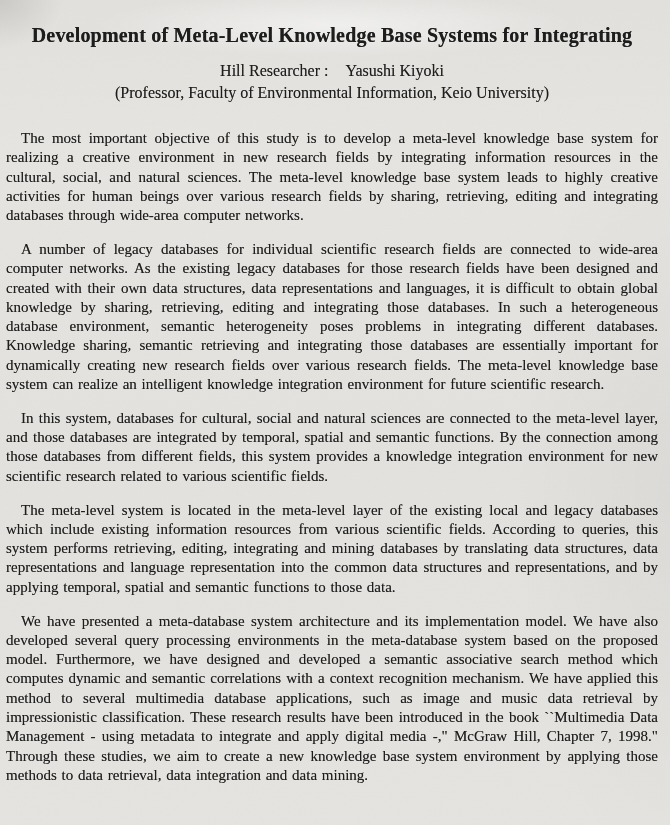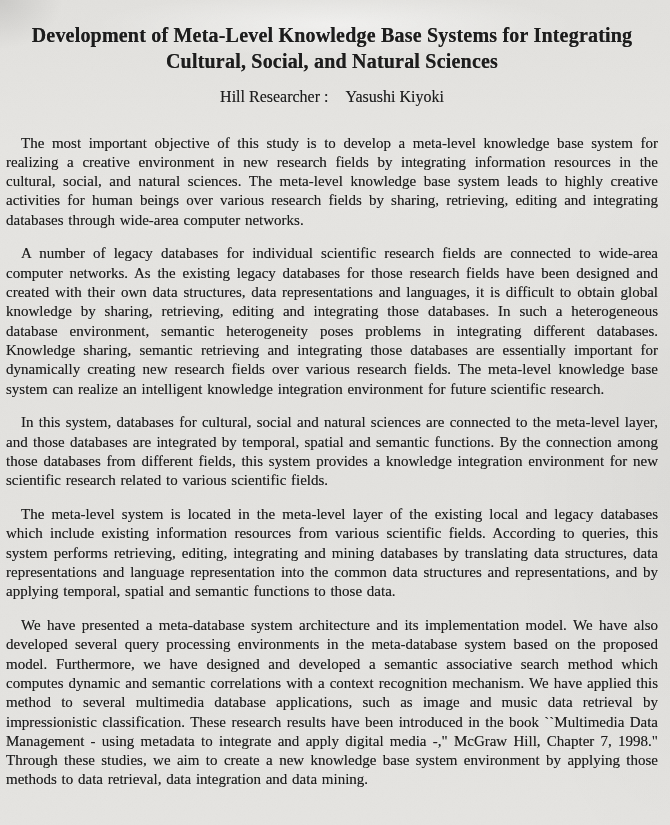--- a/index.html
+++ b/index.html
@@ -68,25 +68,25 @@
       <feTurbulence type="fractalNoise" baseFrequency="0.8" numOctaves="2" stitchTiles="stitch" result="t"></feTurbulence>
       <feColorMatrix in="t" type="matrix" values="0 0 0 0 0.55  0 0 0 0 0.55  0 0 0 0 0.54  0 0 0 0.12 0"></feColorMatrix>
     </filter>
     <rect width="100%" height="100%" filter="url(#grain)"></rect>
   </svg>
 
   <div class="content">
 
     <div class="title">
       <span>Development of Meta-Level Knowledge Base Systems for Integrating</span><br>
-      <span>Cultural, Social, and Natural Sciences</span>
     </div>
 
     <div class="byline">
       <span>Hill Researcher :</span><span class="name">Yasushi Kiyoki</span><br>
+      <span>(Professor, Faculty of Environmental Information, Keio University)</span>
     </div>
 
     <div class="body-text">
       <p>The most important objective of this study is to develop a meta-level knowledge base system for realizing a creative environment in new research fields by integrating information resources in the cultural, social, and natural sciences. The meta-level knowledge base system leads to highly creative activities for human beings over various research fields by sharing, retrieving, editing and integrating databases through wide-area computer networks.</p>
       <p>A number of legacy databases for individual scientific research fields are connected to wide-area computer networks. As the existing legacy databases for those research fields have been designed and created with their own data structures, data representations and languages, it is difficult to obtain global knowledge by sharing, retrieving, editing and integrating those databases. In such a heterogeneous database environment, semantic heterogeneity poses problems in integrating different databases. Knowledge sharing, semantic retrieving and integrating those databases are essentially important for dynamically creating new research fields over various research fields. The meta-level knowledge base system can realize an intelligent knowledge integration environment for future scientific research.</p>
       <p>In this system, databases for cultural, social and natural sciences are connected to the meta-level layer, and those databases are integrated by temporal, spatial and semantic functions. By the connection among those databases from different fields, this system provides a knowledge integration environment for new scientific research related to various scientific fields.</p>
       <p>The meta-level system is located in the meta-level layer of the existing local and legacy databases which include existing information resources from various scientific fields.  According to queries, this system performs retrieving, editing, integrating and mining databases by translating data structures, data representations and language representation into the common data structures and representations, and by applying temporal, spatial and semantic functions to those data.</p>
       <p>We have presented a meta-database system architecture and its implementation model. We have also developed several query processing environments in the meta-database system based on the proposed model. Furthermore, we have designed and developed a semantic associative search method which computes dynamic and semantic correlations with a context recognition mechanism. We have applied this method to several multimedia database applications, such as image and music data retrieval by impressionistic classification. These research results have been introduced in the book ``Multimedia Data Management - using metadata to integrate and apply digital media -," McGraw Hill, Chapter 7, 1998." Through these studies, we aim to create a new knowledge base system environment by applying those methods to data retrieval, data integration and data mining.</p>
     </div>
 

